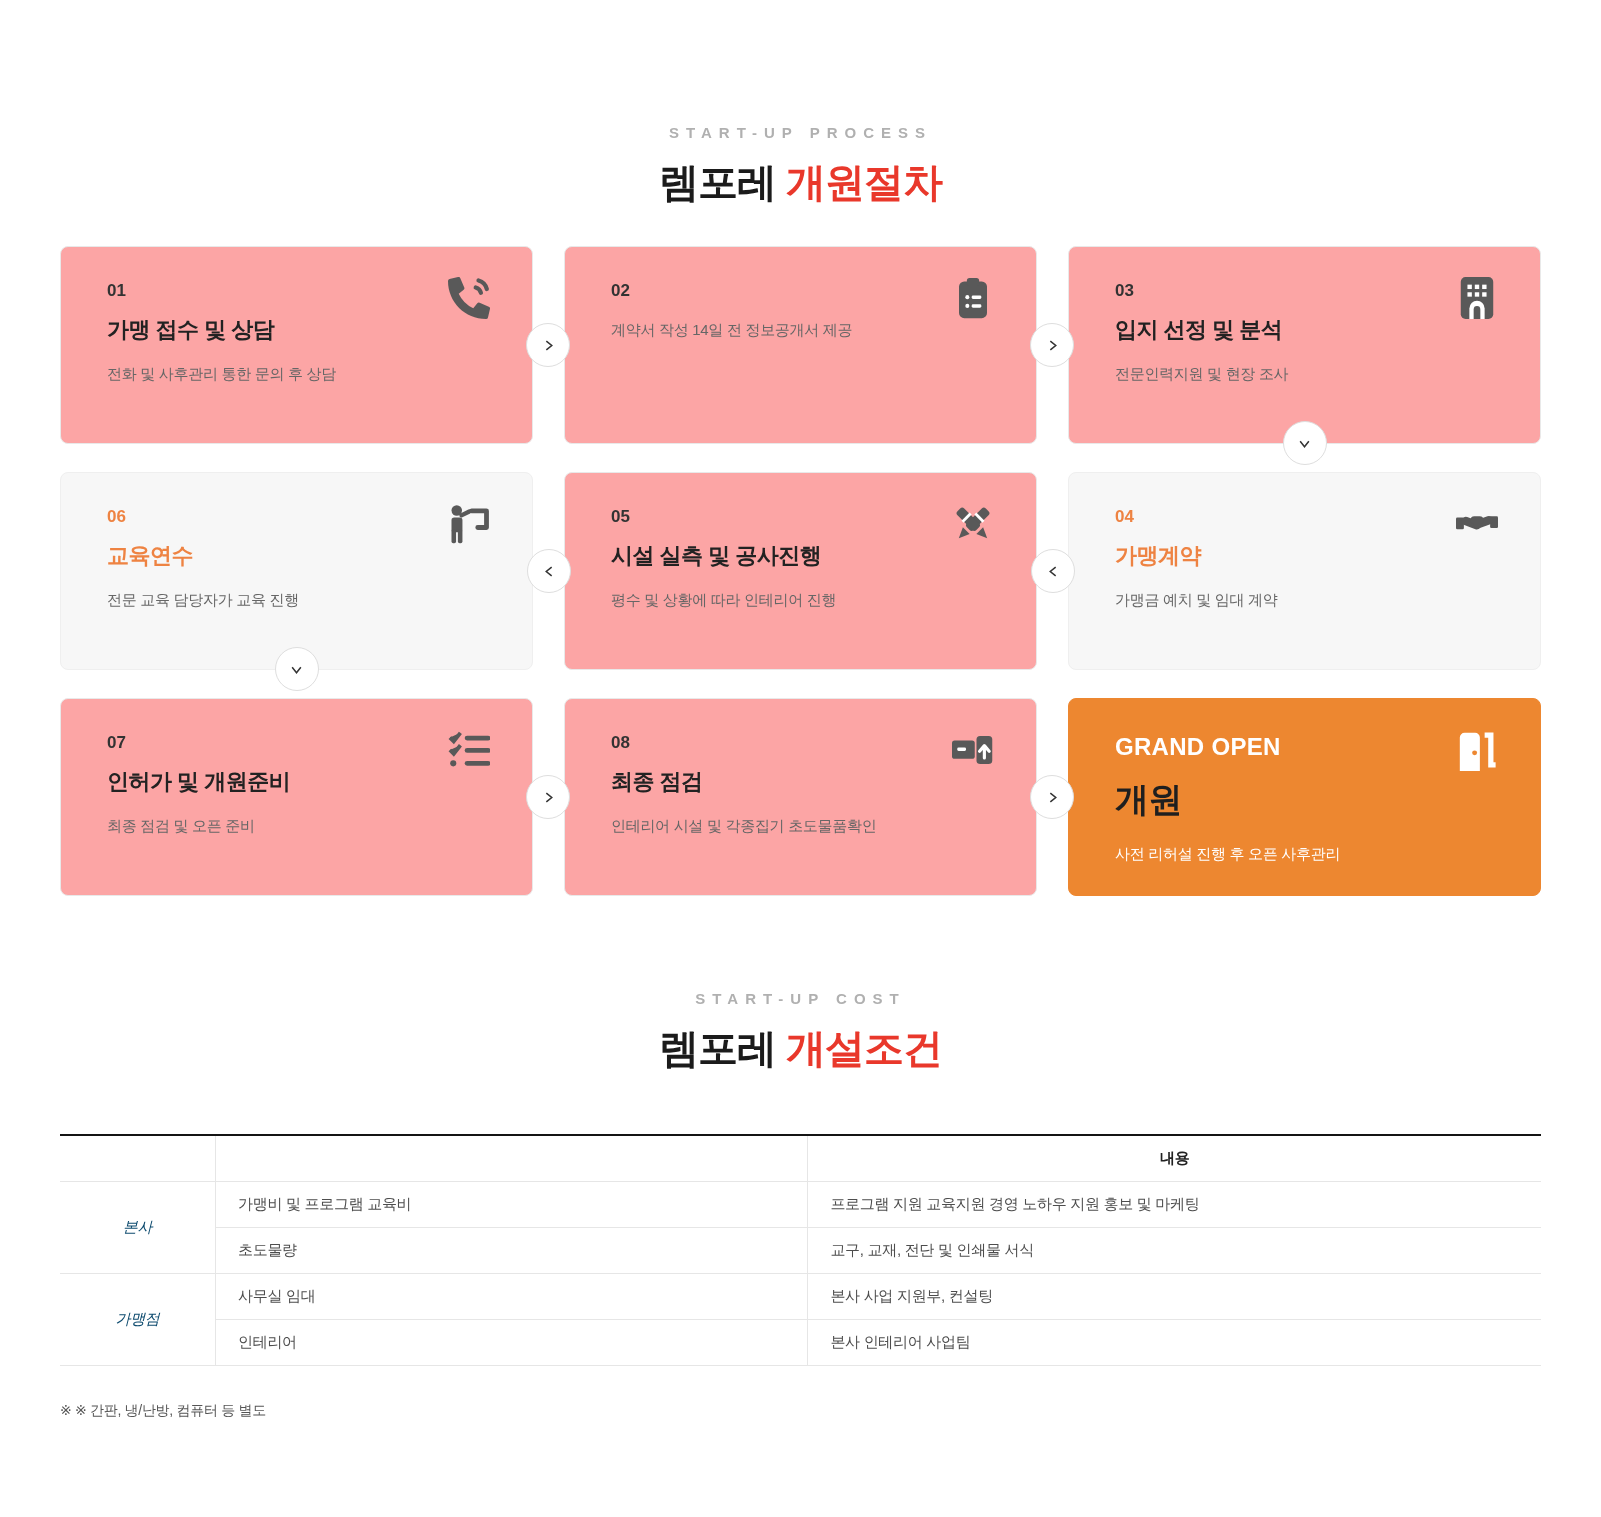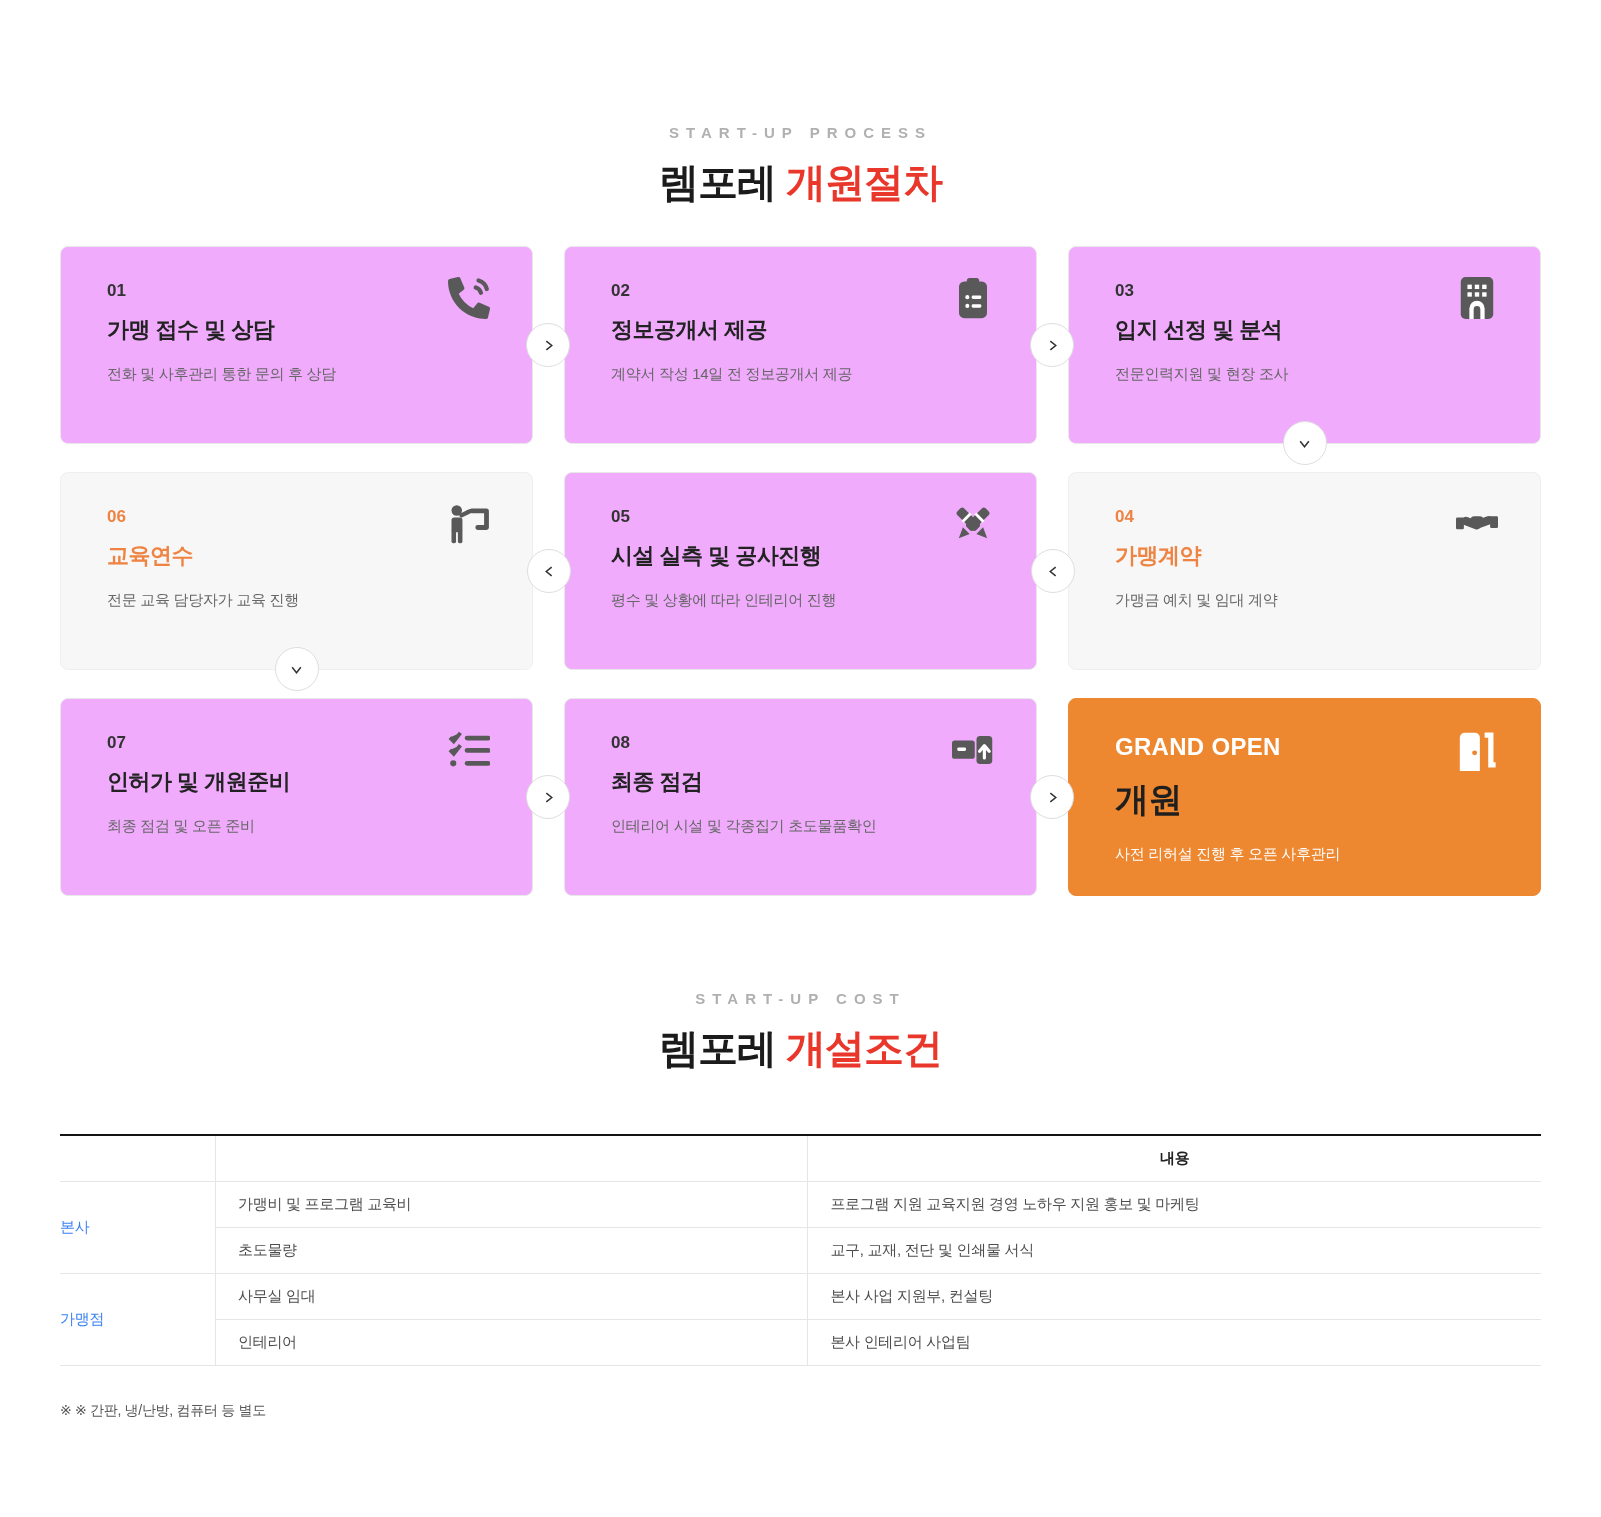--- a/index.html
+++ b/index.html
@@ -30,21 +30,21 @@
     grid-template-columns: repeat(3, 1fr);
     gap: 28px 31px;
     text-align: left;
   }
   .card {
     position: relative;
     height: 198px;
     border-radius: 8px;
     padding: 34px 46px;
   }
-  .card-white { background: #f0abfc; border: 1px solid #e9e9e9; }
+  .card-white { background: #fca5a5; border: 1px solid #e9e9e9; }
   .card-gray  { background: #f7f7f7; border: 1px solid #efefef; }
   .card-orange { background: #ed8730; border: 1px solid #ed8730; }
 
   .card-number { font-size: 17px; font-weight: bold; color: #333; }
   .card-title  { margin-top: 14px; font-size: 22px; font-weight: bold; color: #222; letter-spacing: -0.5px; }
   .card-desc   { margin-top: 20px; font-size: 15px; color: #666; letter-spacing: -0.3px; }
 
   .card-gray .card-number, .card-gray .card-title { color: #ee8342; }
 
   .card-orange .card-number { color: #fff; font-size: 24px; letter-spacing: 0.3px; }
@@ -82,21 +82,21 @@
     font-size: 15px;
     color: #4d4d4d;
     letter-spacing: -0.3px;
   }
   .cost-table th, .cost-table td { border-bottom: 1px solid #e6e6e6; height: 46px; }
   .cost-table .v-line { border-left: 1px solid #e6e6e6; }
   .cost-table th.col-content { font-weight: bold; color: #222; text-align: center; }
   .col-group { width: 10.5%; }
   .col-item { width: 40%; }
   .col-content { width: 49.5%; }
-  .group-cell { text-align: left; color: #3b82f6; }
+  .group-cell { text-align: center; color: #0c4a6e; font-style: italic; }
   .item-cell, .content-cell { padding-left: 22px; }
 
   .footnote { margin: 36px 60px 0; font-size: 14px; color: #555; text-align: left; letter-spacing: -0.3px; }
 </style>
 </head>
 <body>
 
 <div class="page">
 
 
@@ -122,21 +122,20 @@
         </span>
         <div class="connector connector-right">
           <svg viewBox="0 0 12 12">
               <polyline points="4,2 9,6 4,10"></polyline>
             </svg>
         </div>
       </div>
 
       <div class="card card-white">
         <div class="card-number">02</div>
-        <div class="card-title">정보공개서 제공</div>
         <div class="card-desc">계약서 작성 14일 전 정보공개서 제공</div>
         <span class="card-icon">
           <svg viewBox="0 0 36 48">
               <rect x="2" y="5" width="32" height="42" rx="6"></rect>
               <rect x="11" y="1" width="14" height="9" rx="3"></rect>
               <circle cx="11.5" cy="23" r="2.3" fill="#fff"></circle>
               <rect x="16.5" y="21" width="11" height="4" rx="1.5" fill="#fff"></rect>
               <circle cx="11.5" cy="33" r="2.3" fill="#fff"></circle>
               <rect x="16.5" y="31" width="11" height="4" rx="1.5" fill="#fff"></rect>
             </svg>

